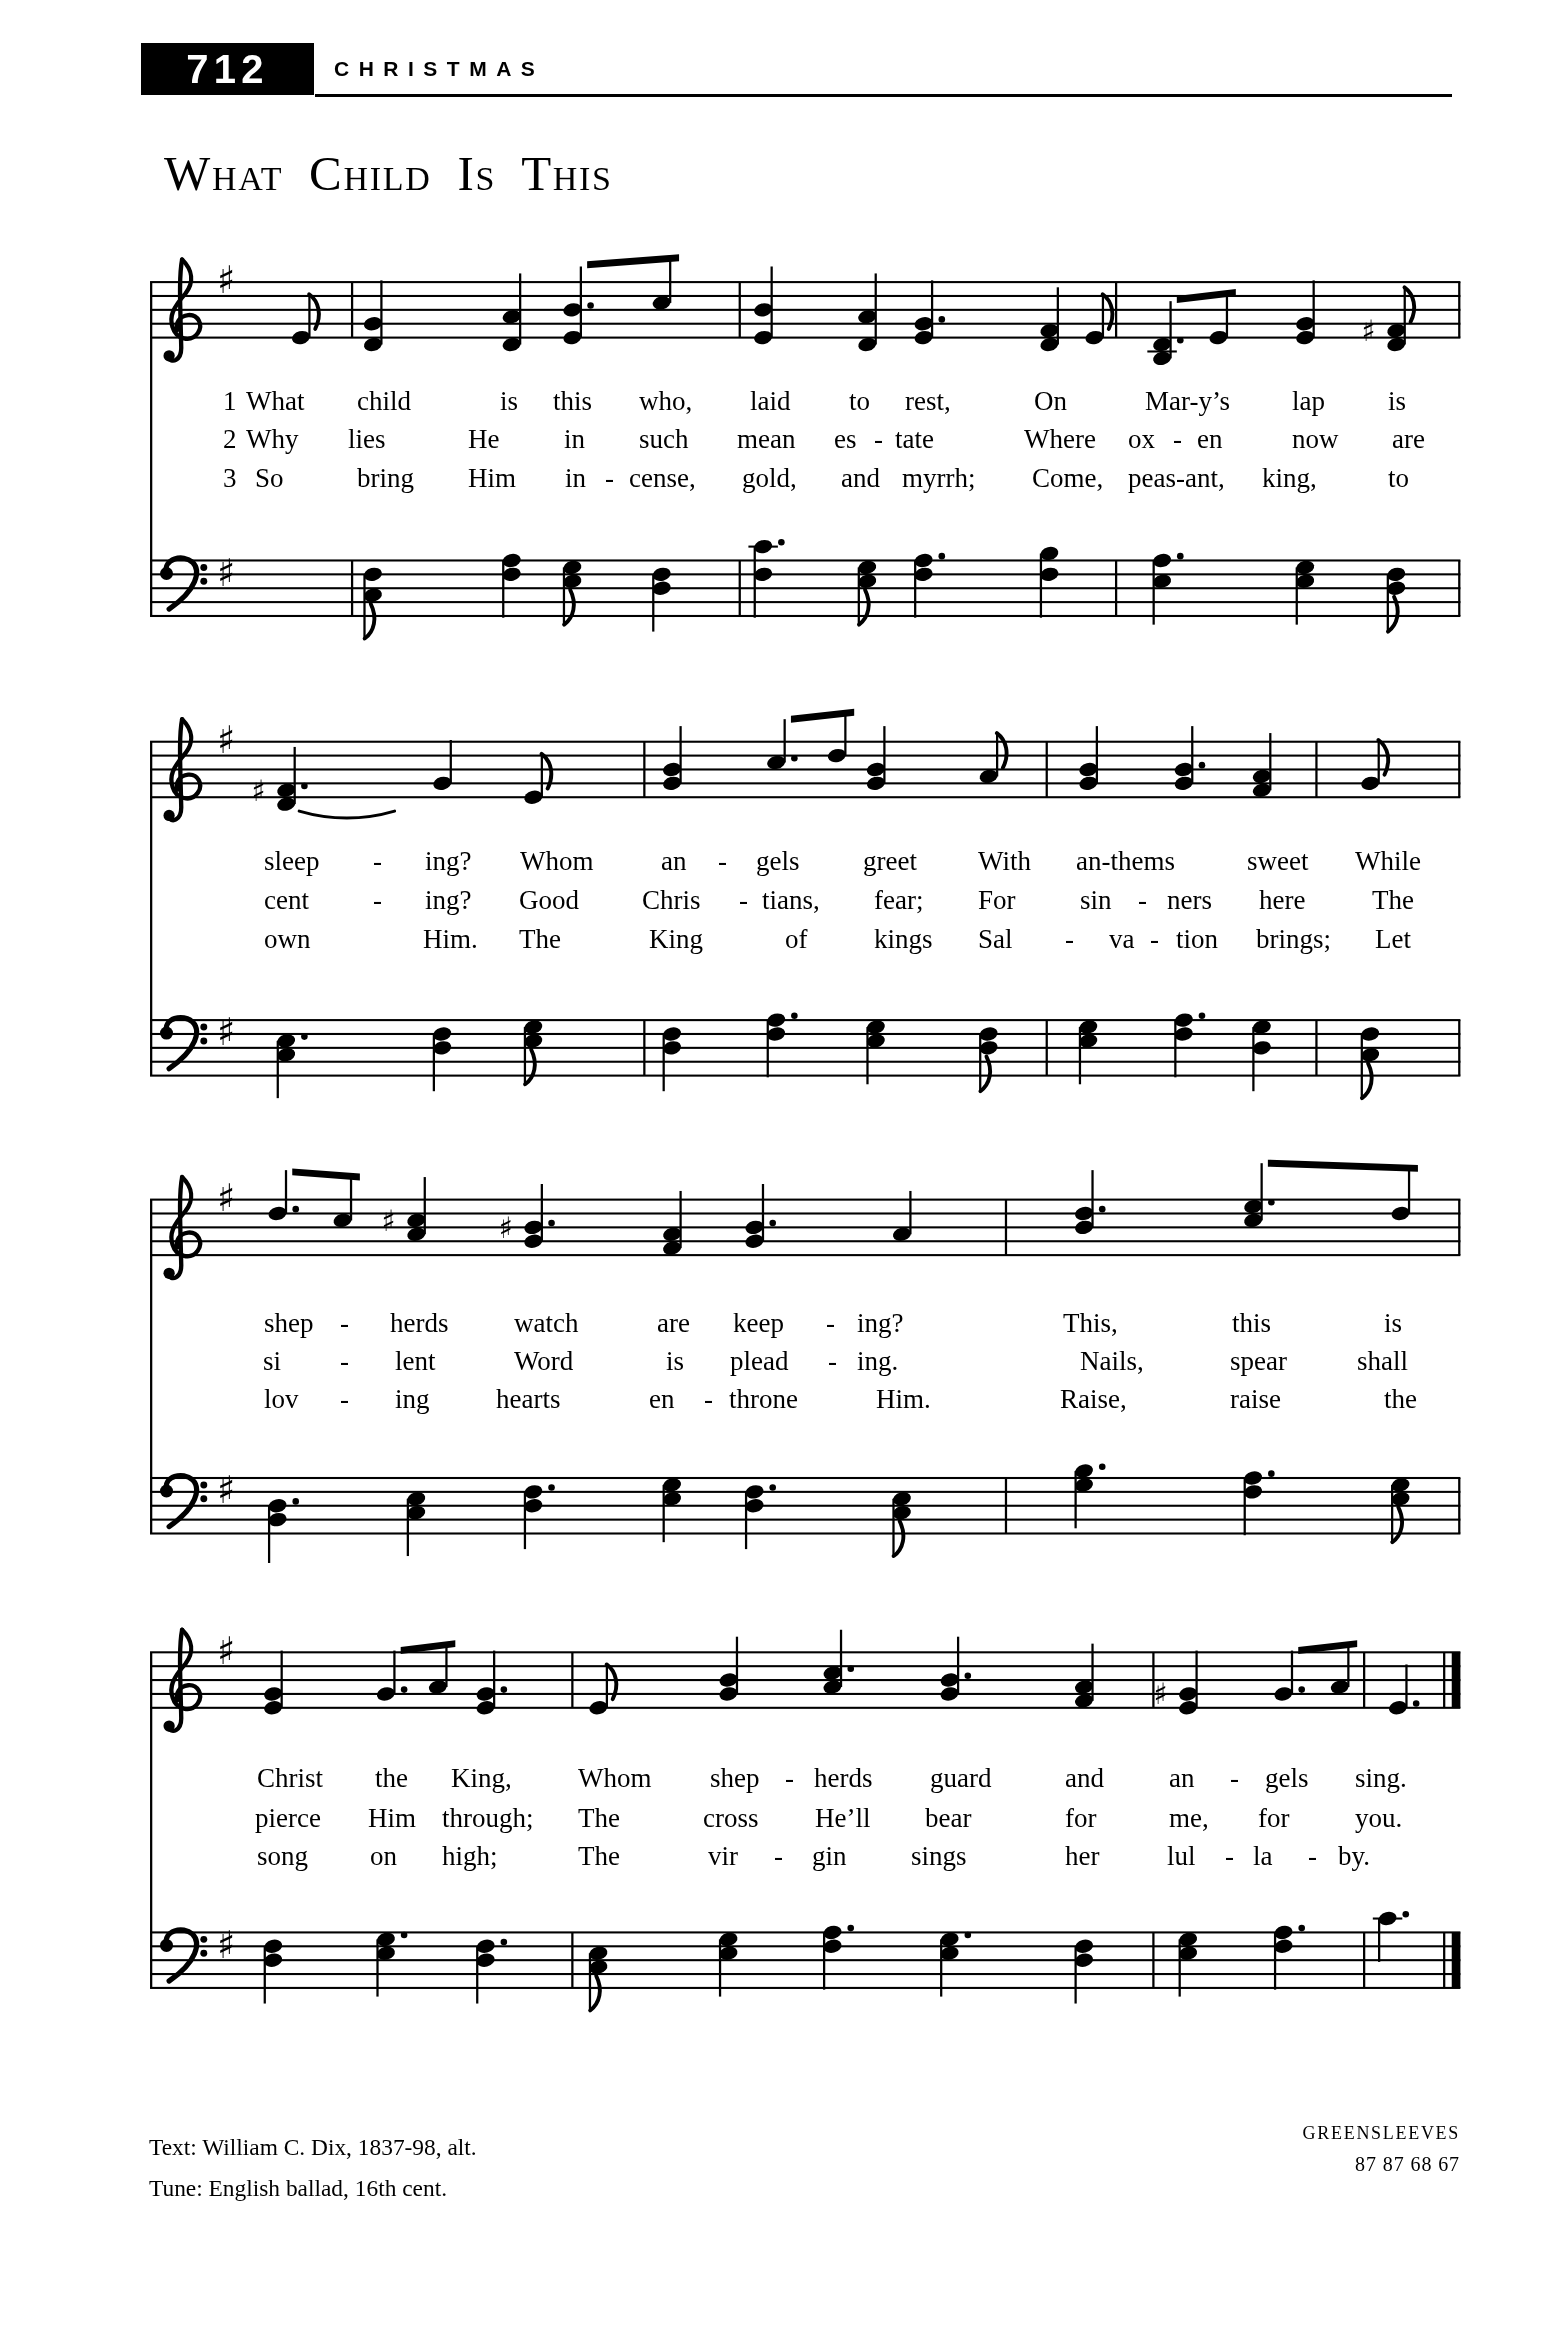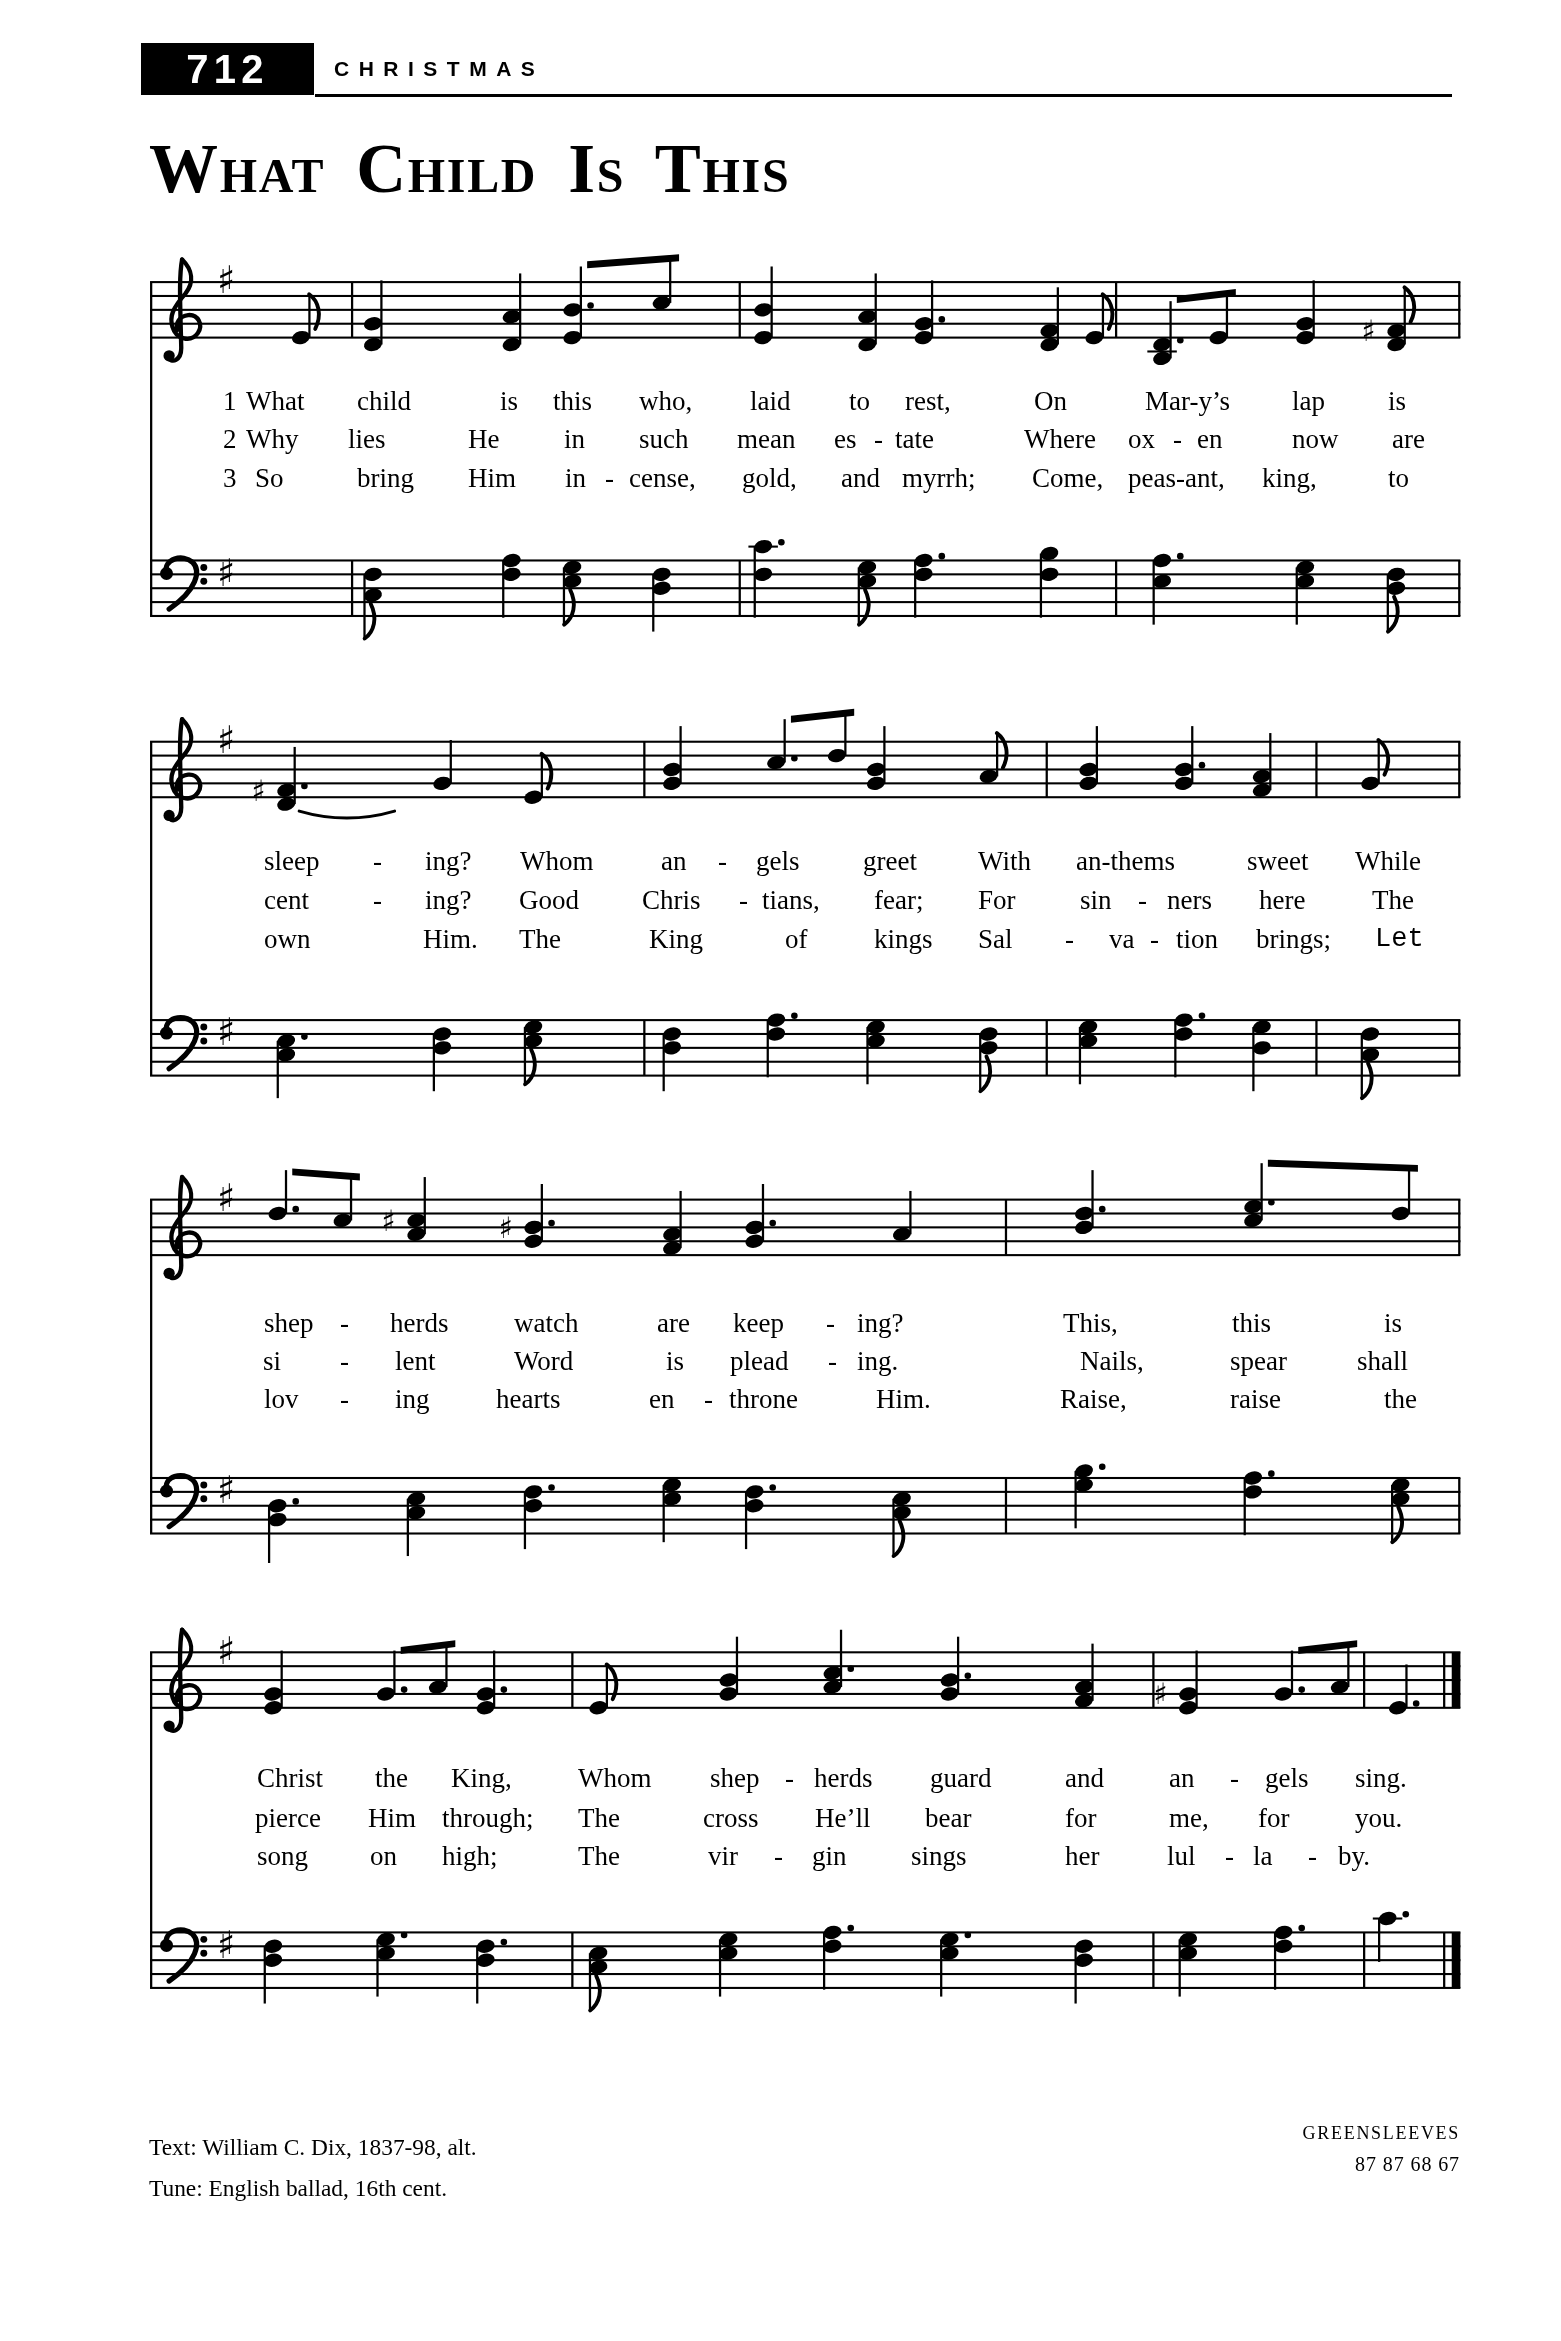--- a/index.html
+++ b/index.html
@@ -5,22 +5,22 @@
   html,body{margin:0;padding:0;background:#e8e8e8;}
   .page{position:relative;width:1561px;height:2342px;background:#ffffff;
         font-family:"Liberation Serif",serif;color:#000;overflow:hidden;margin:0 auto;}
   .hymn-number-box{position:absolute;left:141px;top:43px;width:173px;height:52px;
         background:#000;display:flex;align-items:center;justify-content:center;}
   .hymn-number-box span{color:#fff;font-family:"Liberation Sans",sans-serif;
         font-weight:bold;font-size:40px;letter-spacing:5.2px;}
   .category{position:absolute;left:334px;top:57px;font-family:"Liberation Sans",sans-serif;
         font-weight:bold;font-size:21px;letter-spacing:9.5px;}
   .header-rule{position:absolute;left:315px;top:94px;width:1137px;height:2.6px;background:#000;}
-  .title{position:absolute;left:149px;top:130px;margin:0;font-weight:bold;
-        font-size:69px;font-variant:small-caps;letter-spacing:1.7px;word-spacing:12px;}
+  .title{position:absolute;left:149px;top:130px;margin:15px;font-weight:normal;
+        font-size:49px;font-variant:small-caps;letter-spacing:1.7px;word-spacing:12px;}
   #score{position:absolute;left:0;top:0;}
   .syl{position:absolute;font-size:27px;white-space:pre;line-height:1;}
   .footer-line{position:absolute;left:149px;font-size:23.4px;}
   .tune-name{position:absolute;right:101px;top:2123px;font-size:18px;letter-spacing:1.7px;text-align:right;}
   .meter{position:absolute;right:101px;top:2153px;font-size:20px;letter-spacing:0.9px;text-align:right;}
 </style>
 </head>
 <body>
 
 <div class="page">
@@ -554,21 +554,21 @@
       <span class="syl" style="left: 519px; top: 926px;">The</span>
       <span class="syl" style="left: 649px; top: 926px;">King</span>
       <span class="syl" style="left: 785px; top: 926px;">of</span>
       <span class="syl" style="left: 874px; top: 926px;">kings</span>
       <span class="syl" style="left: 978px; top: 926px;">Sal</span>
       <span class="syl" style="left: 1065px; top: 926px;">-</span>
       <span class="syl" style="left: 1109px; top: 926px;">va</span>
       <span class="syl" style="left: 1150px; top: 926px;">-</span>
       <span class="syl" style="left: 1176px; top: 926px;">tion</span>
       <span class="syl" style="left: 1256px; top: 926px;">brings;</span>
-      <span class="syl" style="left: 1375px; top: 926px; font-family: Liberation Mono, monospace;">Let</span>
+      <span class="syl" style="left: 1375px; top: 926px;">Let</span>
       <span class="syl" style="left: 264px; top: 1310px;">shep</span>
       <span class="syl" style="left: 340px; top: 1310px;">-</span>
       <span class="syl" style="left: 390px; top: 1310px;">herds</span>
       <span class="syl" style="left: 514px; top: 1310px;">watch</span>
       <span class="syl" style="left: 657px; top: 1310px;">are</span>
       <span class="syl" style="left: 733px; top: 1310px;">keep</span>
       <span class="syl" style="left: 826px; top: 1310px;">-</span>
       <span class="syl" style="left: 857px; top: 1310px;">ing?</span>
       <span class="syl" style="left: 1063px; top: 1310px;">This,</span>
       <span class="syl" style="left: 1232px; top: 1310px;">this</span>

